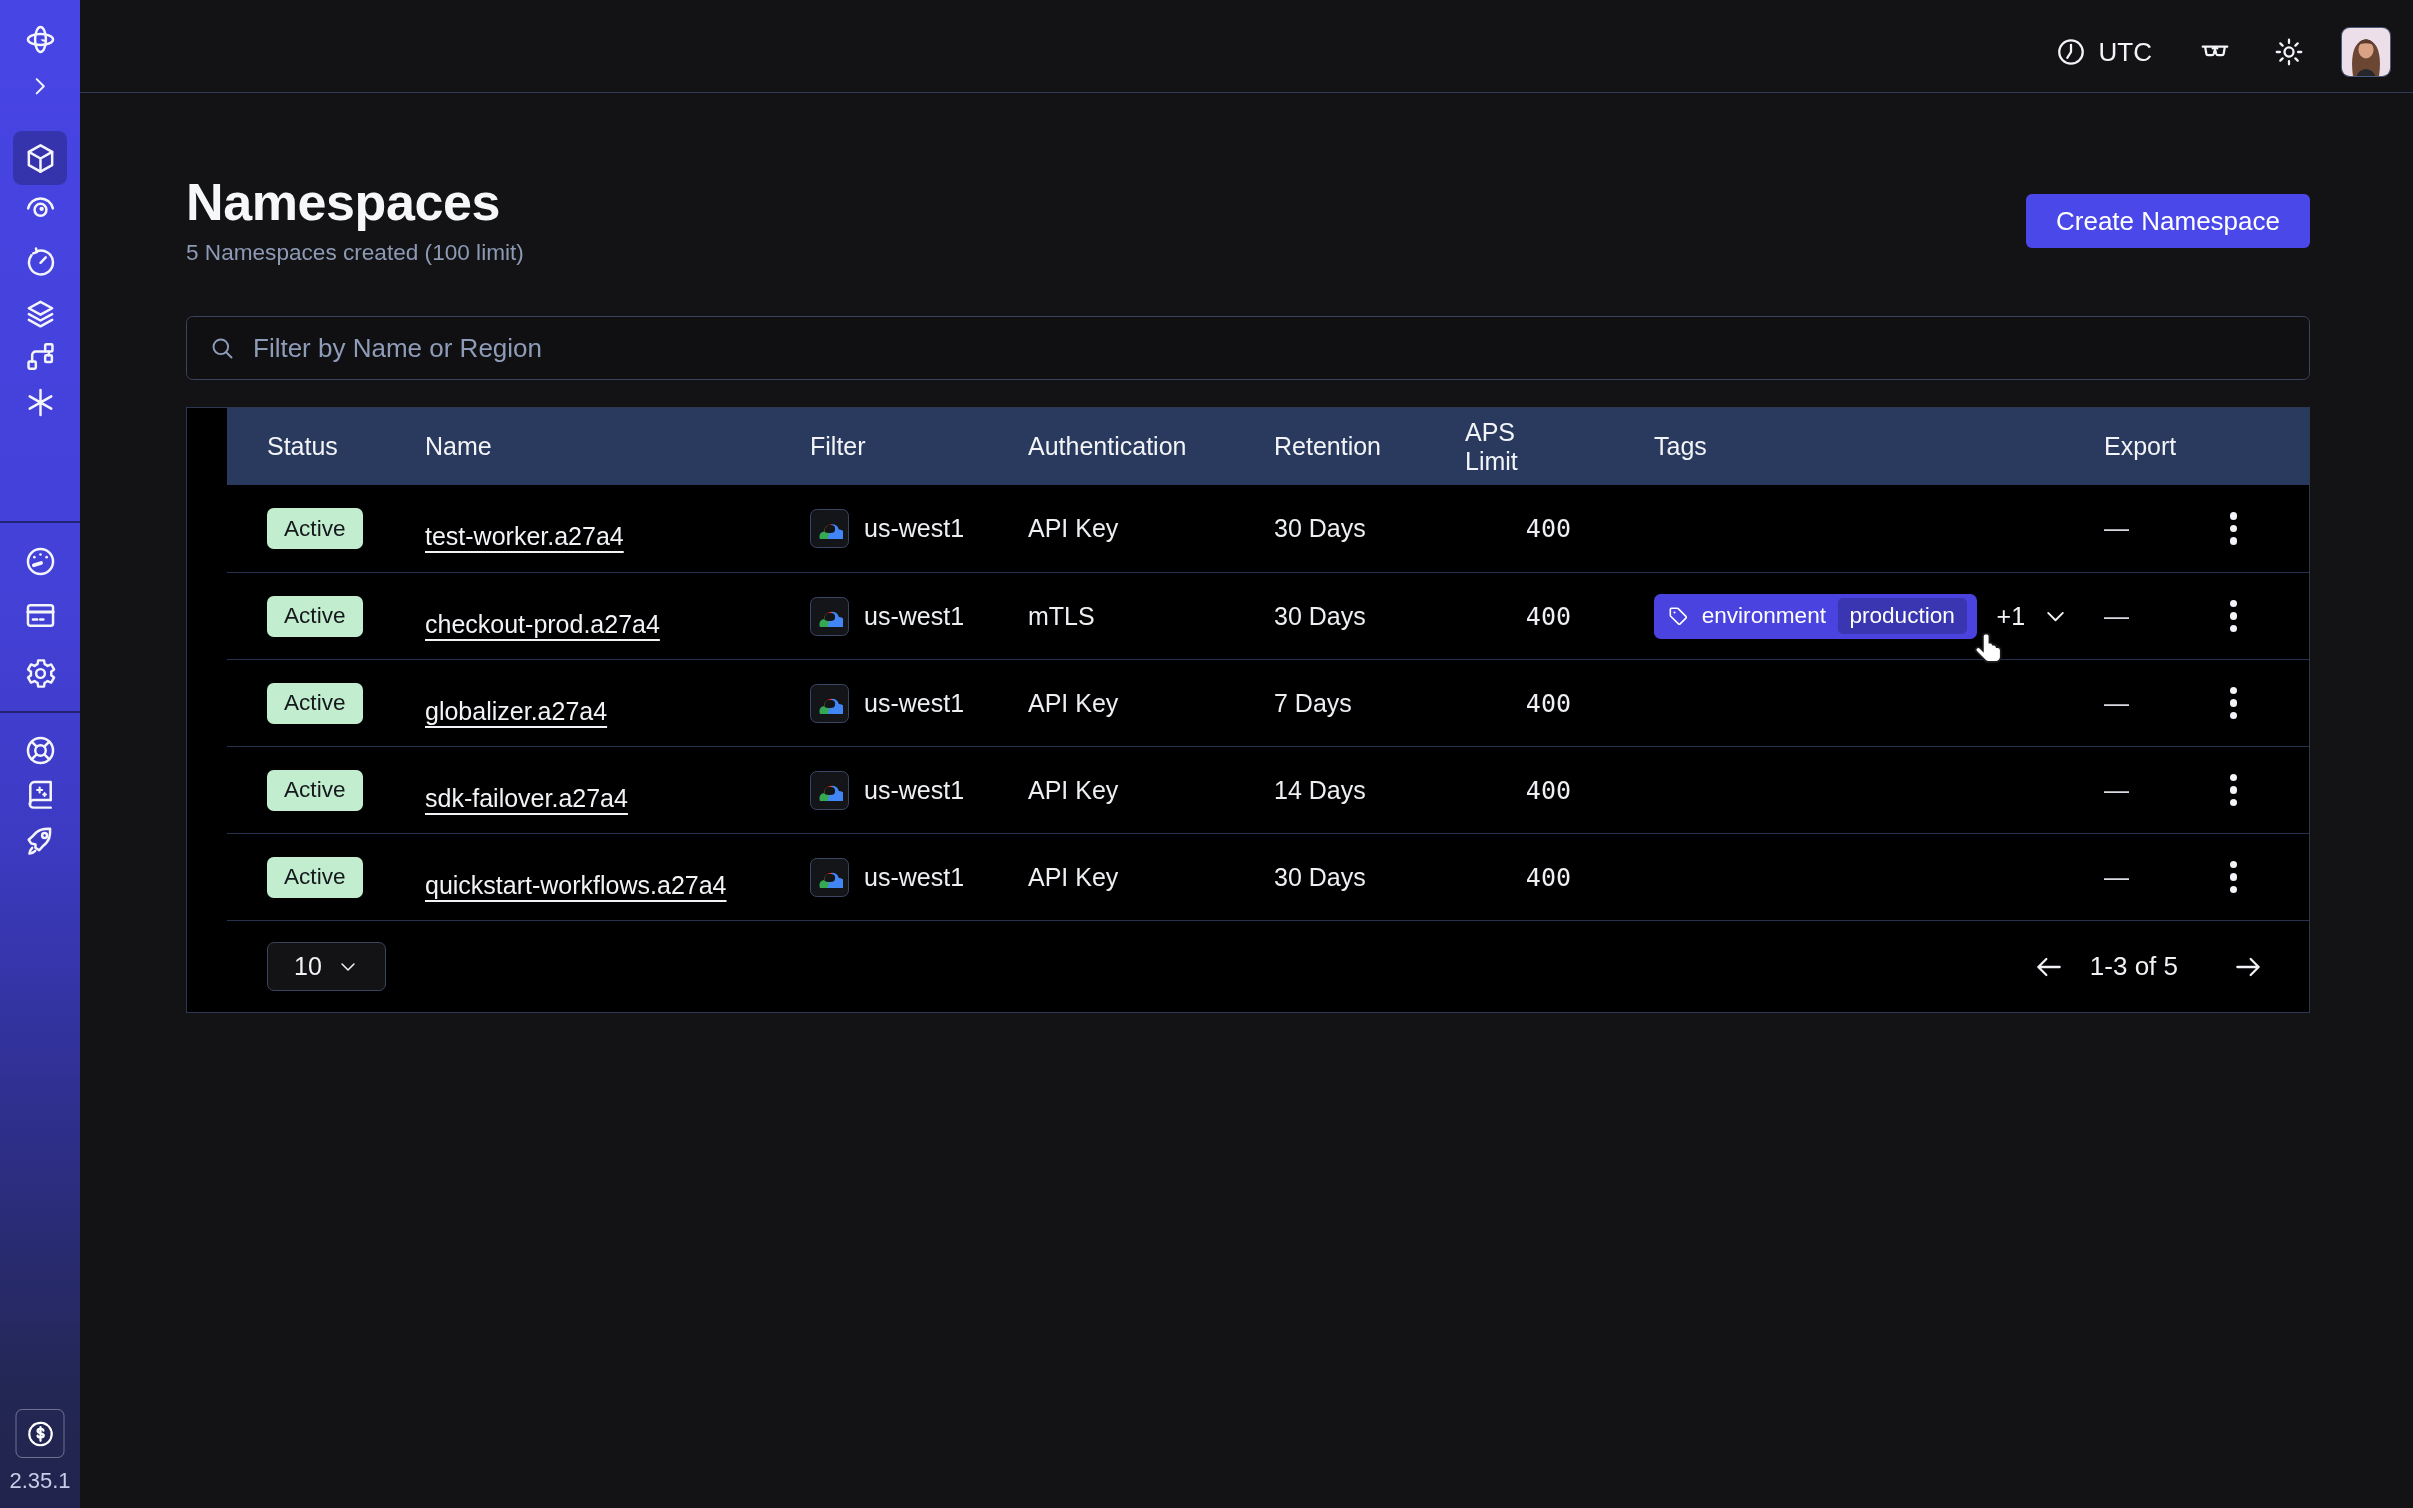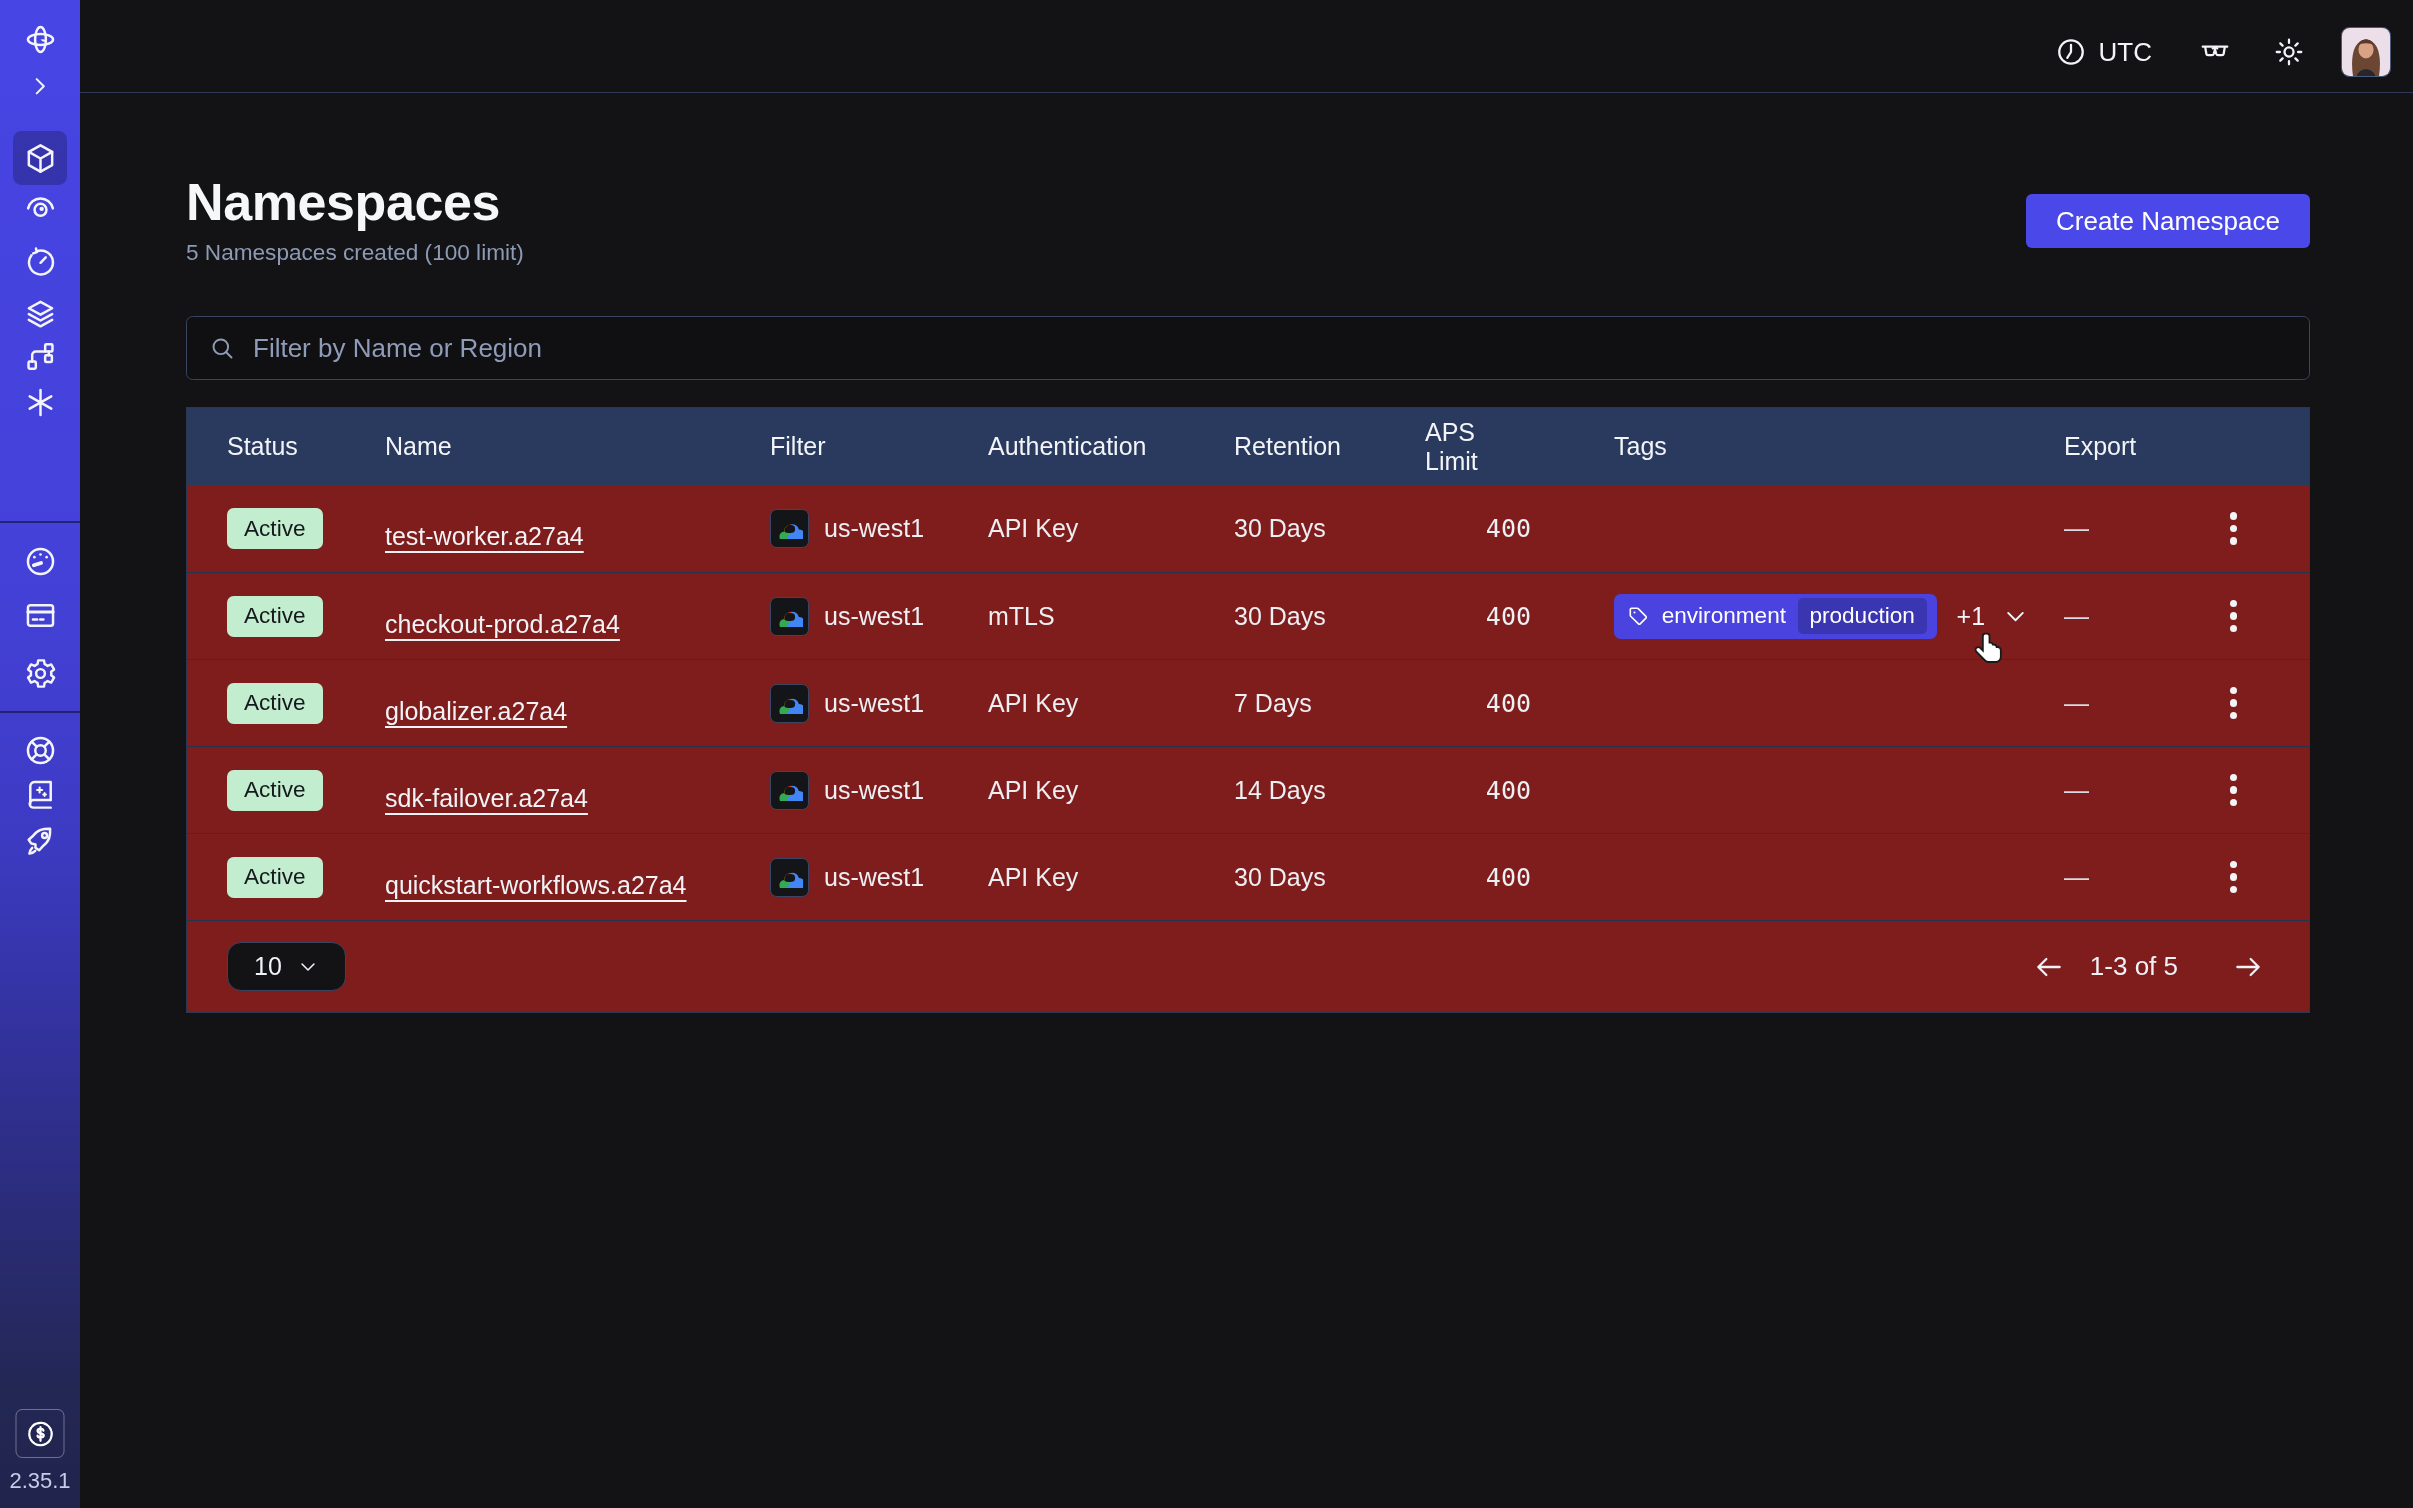--- a/index.html
+++ b/index.html
@@ -42,21 +42,21 @@
     color:#FFFFFF; font-size:26px; font-weight:500; border:none; border-radius:5.9px; display:flex; align-items:center; cursor:pointer; }
 
   .search-box { margin-top:35px; height:64px; border:1.7px solid #39445E; border-radius:6.7px; background:#101013;
     display:flex; align-items:center; padding:0 22px; gap:17px; }
   .search-box .icon { width:27px; height:27px; color:#8E9CB8; flex:none; }
   .search-input { flex:1; background:transparent; border:none; outline:none; color:#E8EAF0; font-size:26px;
     font-family:"Liberation Sans","DejaVu Sans",sans-serif; }
   .search-input::placeholder { color:#8E9CB8; }
 
   
-  .table-card { margin-top:27px; border:1.7px solid #2C3752; background:#7f1d1d; }
+  .table-card { margin-top:27px; border:1.7px solid #2C3752; background:#000000;padding-left:40px; }
   .tgrid { display:grid; grid-template-columns:158px 385px 218px 246px 191px 106px 533px 1fr; padding-left:40px; align-items:center; }
   .thead { height:77px; background:#2A3A5E; font-size:25px; font-weight:500; color:#F2F4F7; }
   .trow { height:87px; border-top:1.7px solid #27324E; font-size:25px; }
   .trow:first-child { border-top:none; }
   .cell { display:flex; align-items:center; }
   .hc-aps, .c-aps { justify-content:flex-end; text-align:left; }
   .hc-tags, .c-tags { padding-left:83px; }
   .c-aps { font-family:"DejaVu Sans Mono","Liberation Mono",monospace; font-size:25px; }
   .badge { background:#C2EECF; color:#15181C; font-size:22.6px; font-weight:500; padding:7.5px 17px; border-radius:6.7px; }
   .ns-link { color:#F2F3F6; text-decoration:underline; text-underline-offset:5.9px; text-decoration-thickness:1.7px; cursor:pointer;margin-top:16px; }
@@ -74,21 +74,21 @@
   .tag-val { background:#3A35B0; border-radius:5px; padding:5px 11.7px; font-size:22.6px; }
   .tag-more { margin-left:20px; font-size:25px; color:#F2F4F8; cursor:pointer; }
   .c-tags .chev { margin-left:17px; width:27px; height:27px; color:#F2F4F8; cursor:pointer; }
   .c-export { justify-content:space-between; padding-right:65px; }
   .dash { color:#D8DBE1; }
   .kebab { display:flex; flex-direction:column; gap:5px; padding:6.7px; cursor:pointer; }
   .kebab i { width:7.5px; height:7.5px; border-radius:50%; background:#F2F4F8; display:block; }
 
   .tfoot { height:92px; border-top:1.7px solid #27324E; display:flex; align-items:center; justify-content:space-between;
     padding:0 45px 0 40px; }
-  .page-size { width:119px; height:49px; border:1.7px solid #39445E; border-radius:14px; display:flex; align-items:center;
+  .page-size { width:119px; height:49px; border:1.7px solid #39445E; border-radius:7px; display:flex; align-items:center;
     justify-content:center; gap:15px; font-size:25px; color:#F0F2F6; cursor:pointer; background:#131316; }
   .page-size .icon { width:22px; height:22px; }
   .pager { display:flex; align-items:center; font-size:26px; color:#F0F2F6; }
   .pager .icon { width:32px; height:32px; color:#F0F2F6; cursor:pointer; }
   .pager .range { margin:0 54px 0 25px; }
 
   
   .cursor { position:absolute; left:1969px; top:630px; width:40px; height:40px; z-index:50; pointer-events:none; }
   .icon svg { width:100%; height:100%; display:block; }
 </style>

